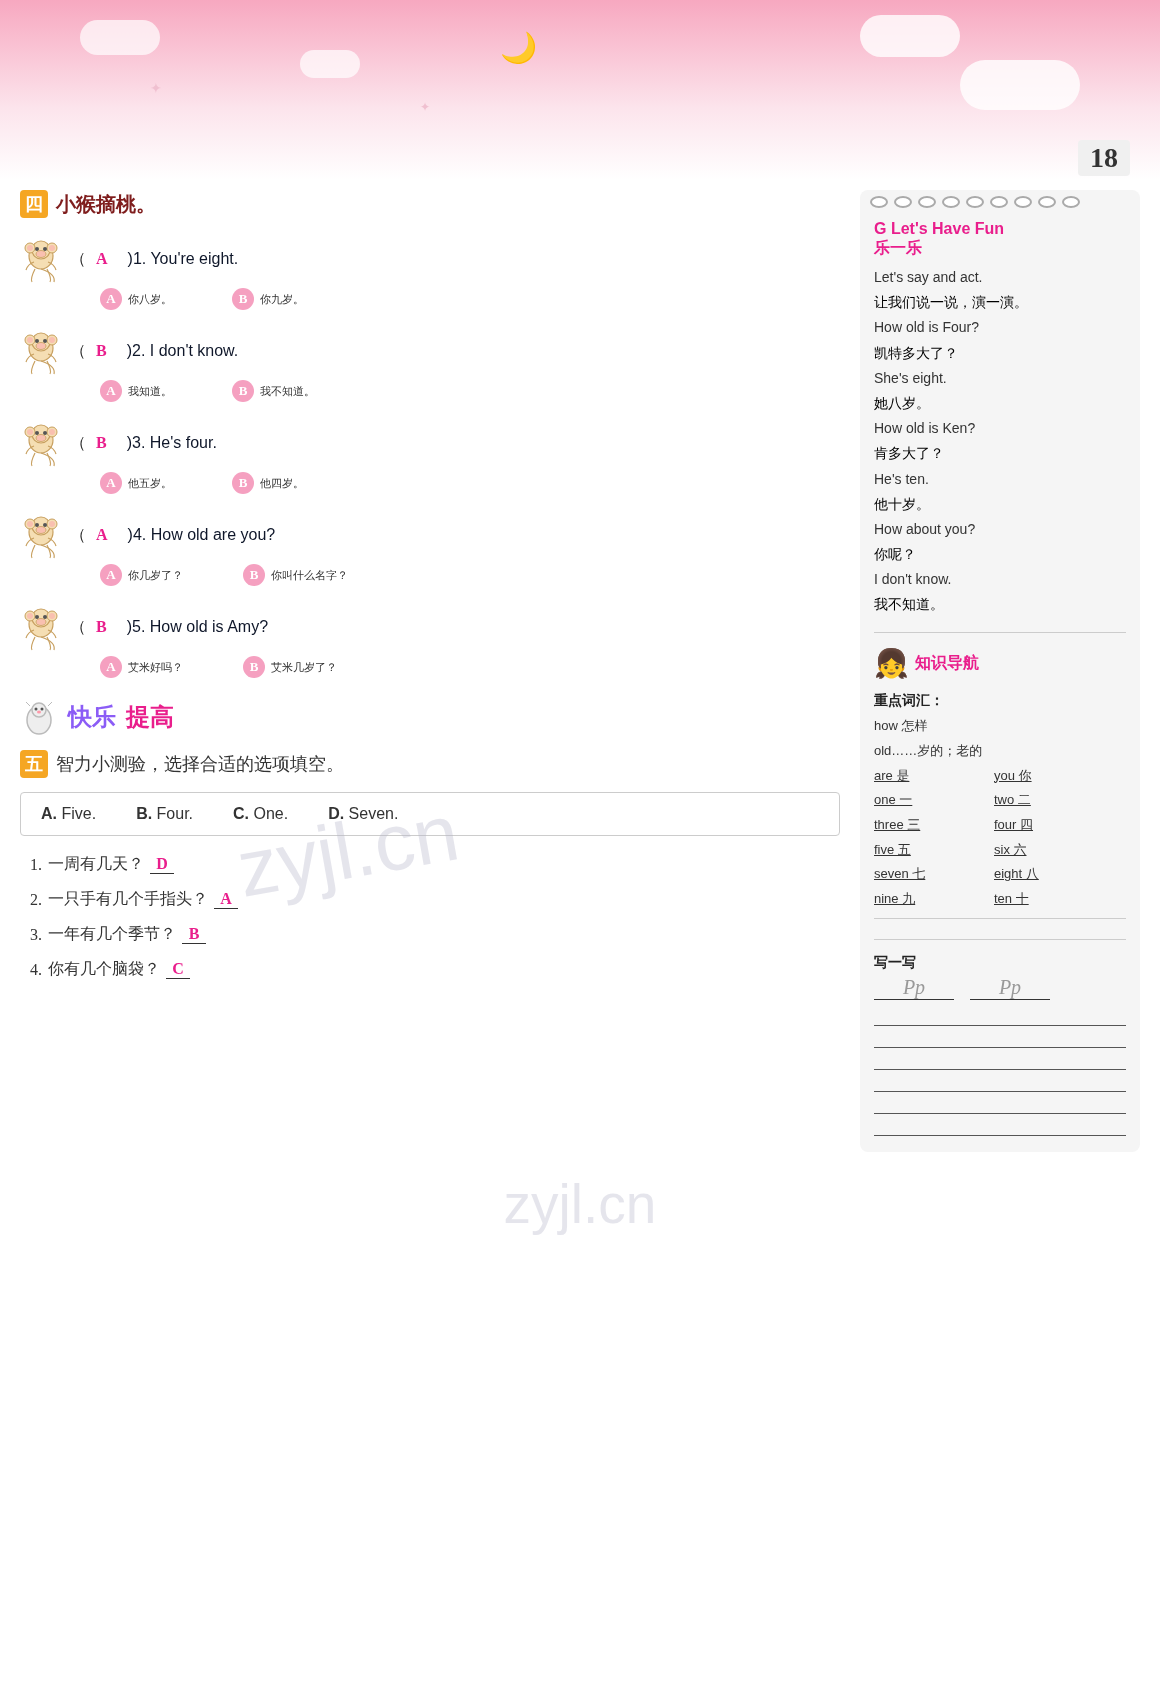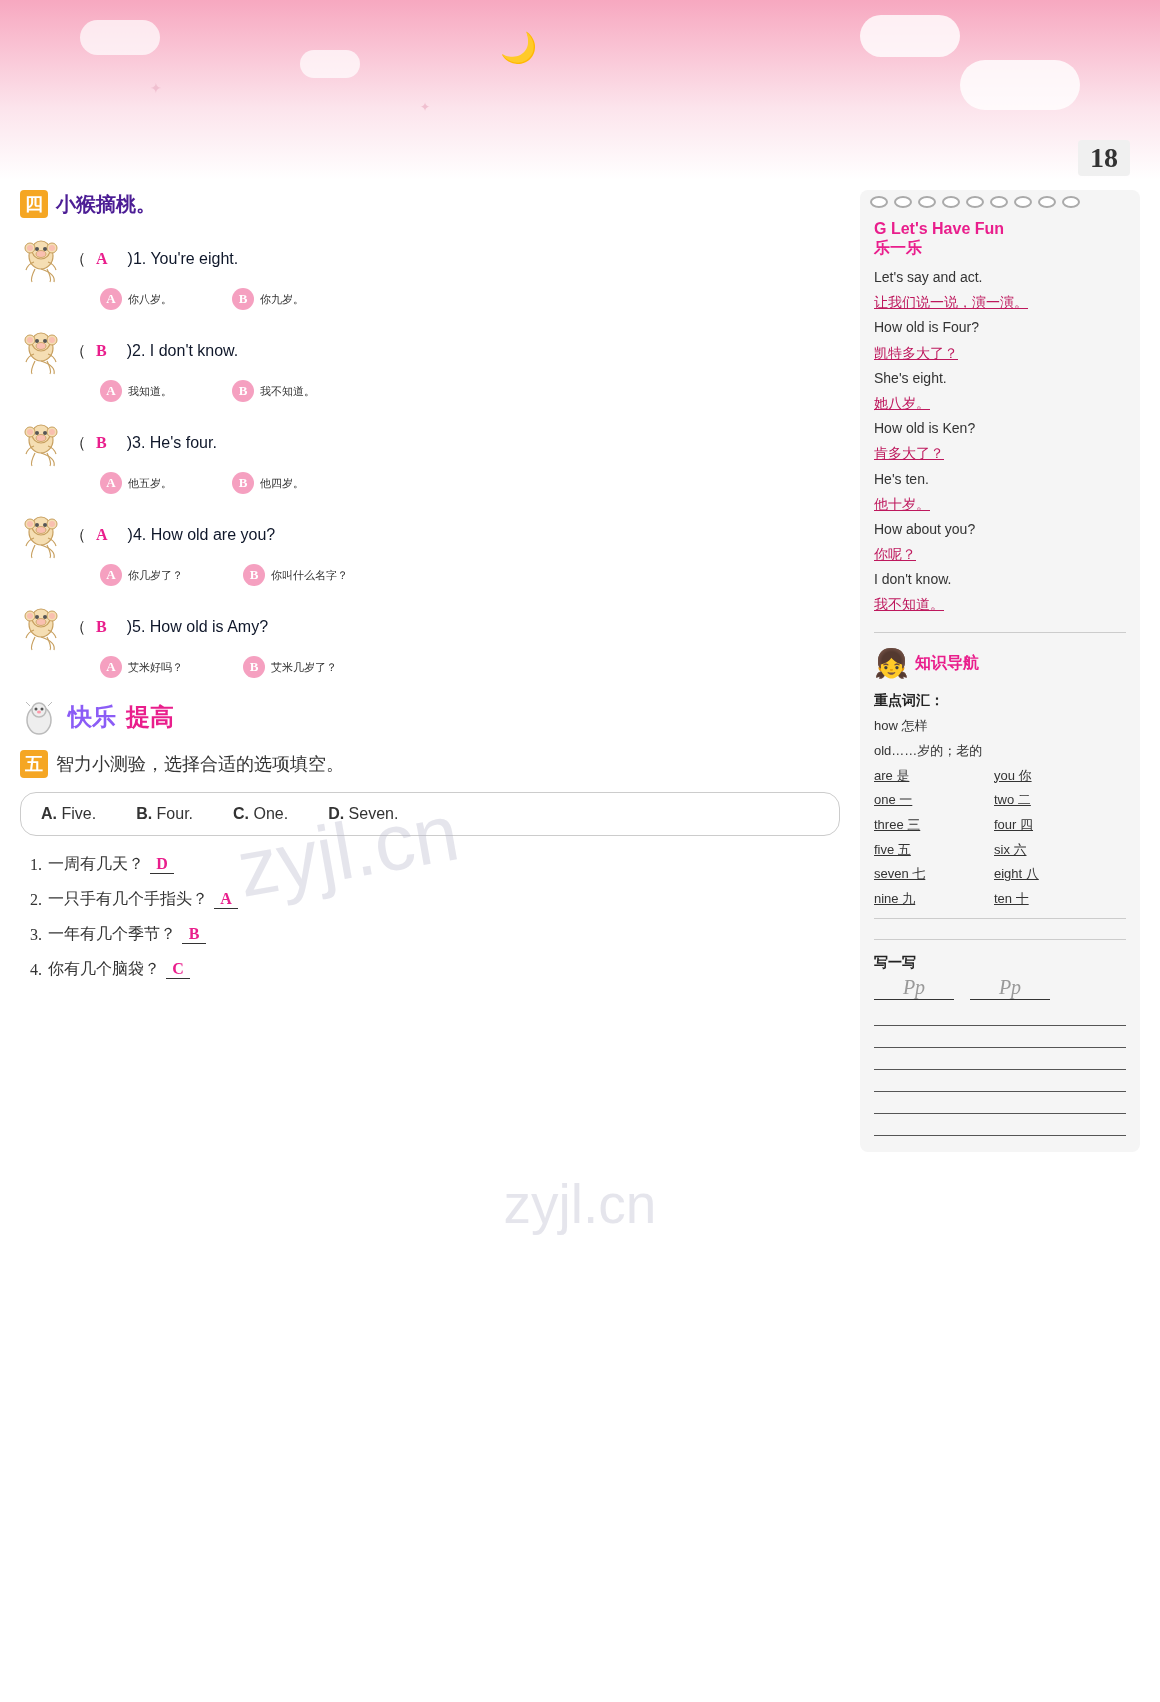--- a/index.html
+++ b/index.html
@@ -80,21 +80,21 @@
       width: 28px;
       height: 28px;
       display: flex;
       align-items: center;
       justify-content: center;
       border-radius: 4px;
     }
 
     .section-title {
       font-size: 20px;
-      color: #4c1d95;
+      color: #7f1d1d;
       font-weight: bold;
     }
 
     
     .monkey-exercise {
       margin-bottom: 8px;
     }
 
     .exercise-row {
       display: flex;
@@ -223,21 +223,21 @@
     }
 
     .section5-title {
       font-size: 18px;
       color: #333;
     }
 
     
     .options-box {
       border: 1.5px solid #ccc;
-      border-radius: 16px;
+      border-radius: 4px;
       padding: 12px 20px;
       margin-bottom: 18px;
       display: flex;
       gap: 40px;
       font-size: 16px;
       color: #333;
       font-family: Arial, sans-serif;
     }
 
     
@@ -309,23 +309,22 @@
 
     .fun-text {
       font-size: 14px;
       color: #333;
       line-height: 1.8;
       font-family: Arial, sans-serif;
     }
 
     .fun-text-cn {
       font-size: 14px;
-      color: #be185d;
+      color: #000000;
       line-height: 1.8;
-      text-decoration: underline;
     }
 
     .sidebar-divider {
       border: none;
       border-top: 1px solid #ccc;
       margin: 8px 14px;
     }
 
     .knowledge-header {
       display: flex;

